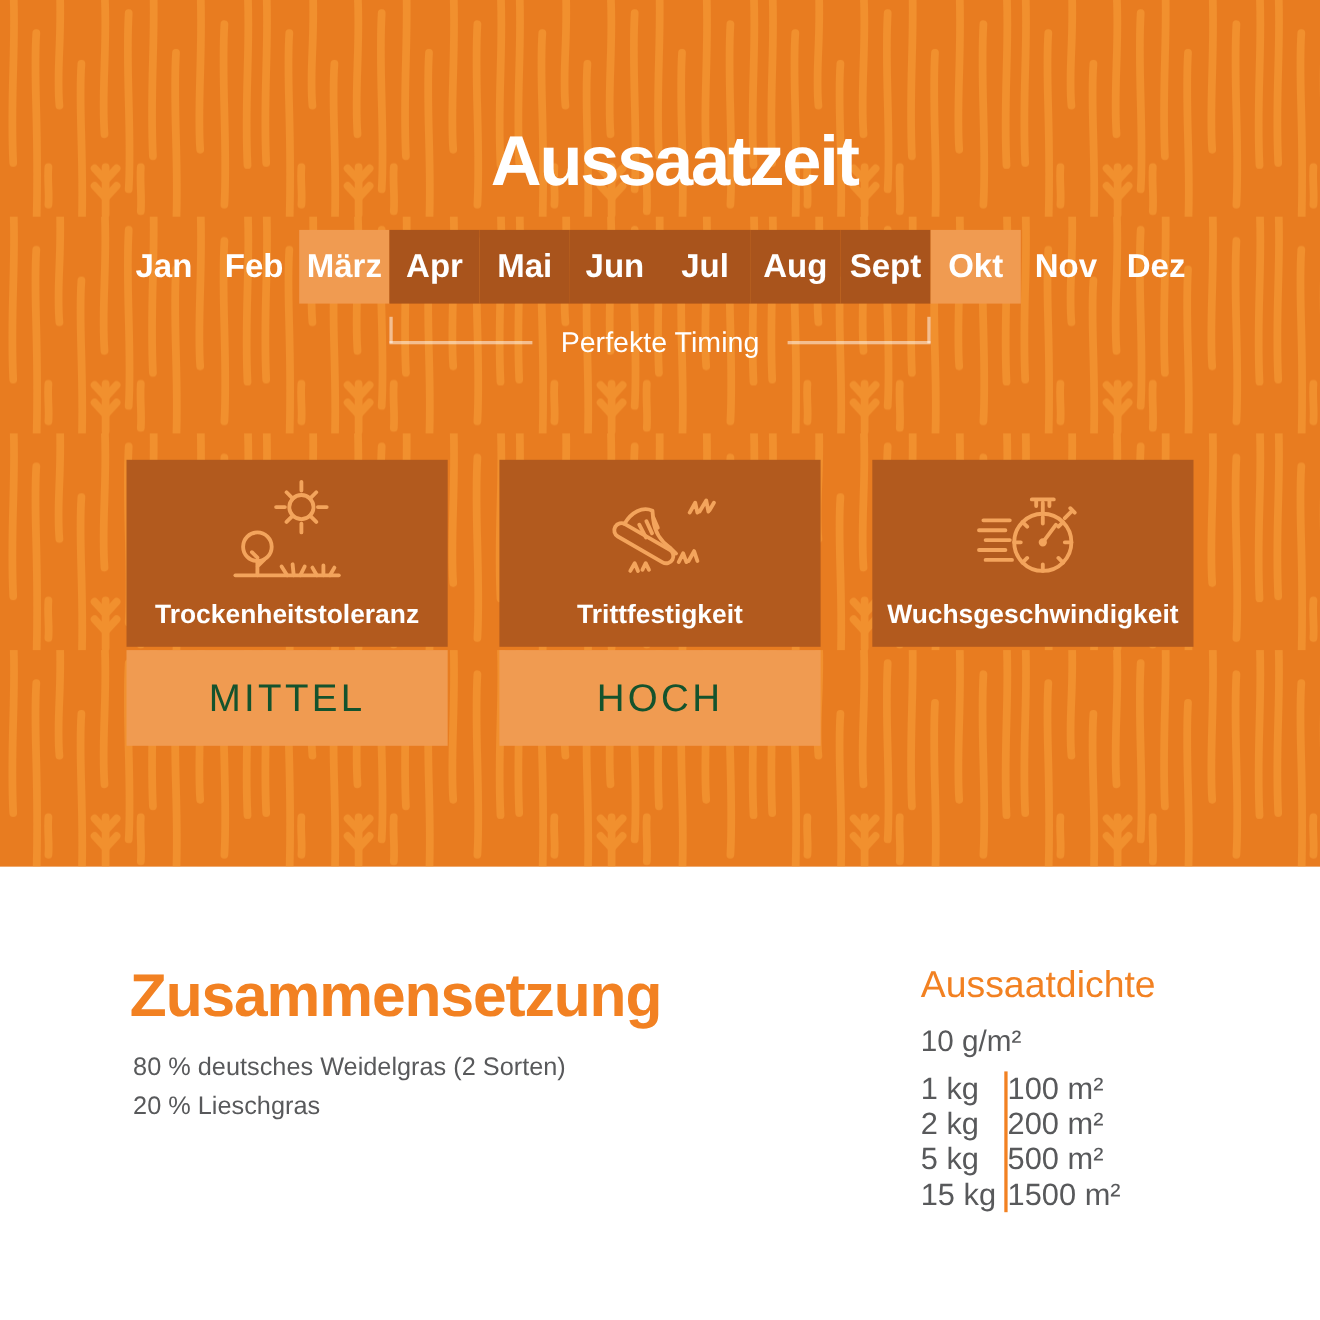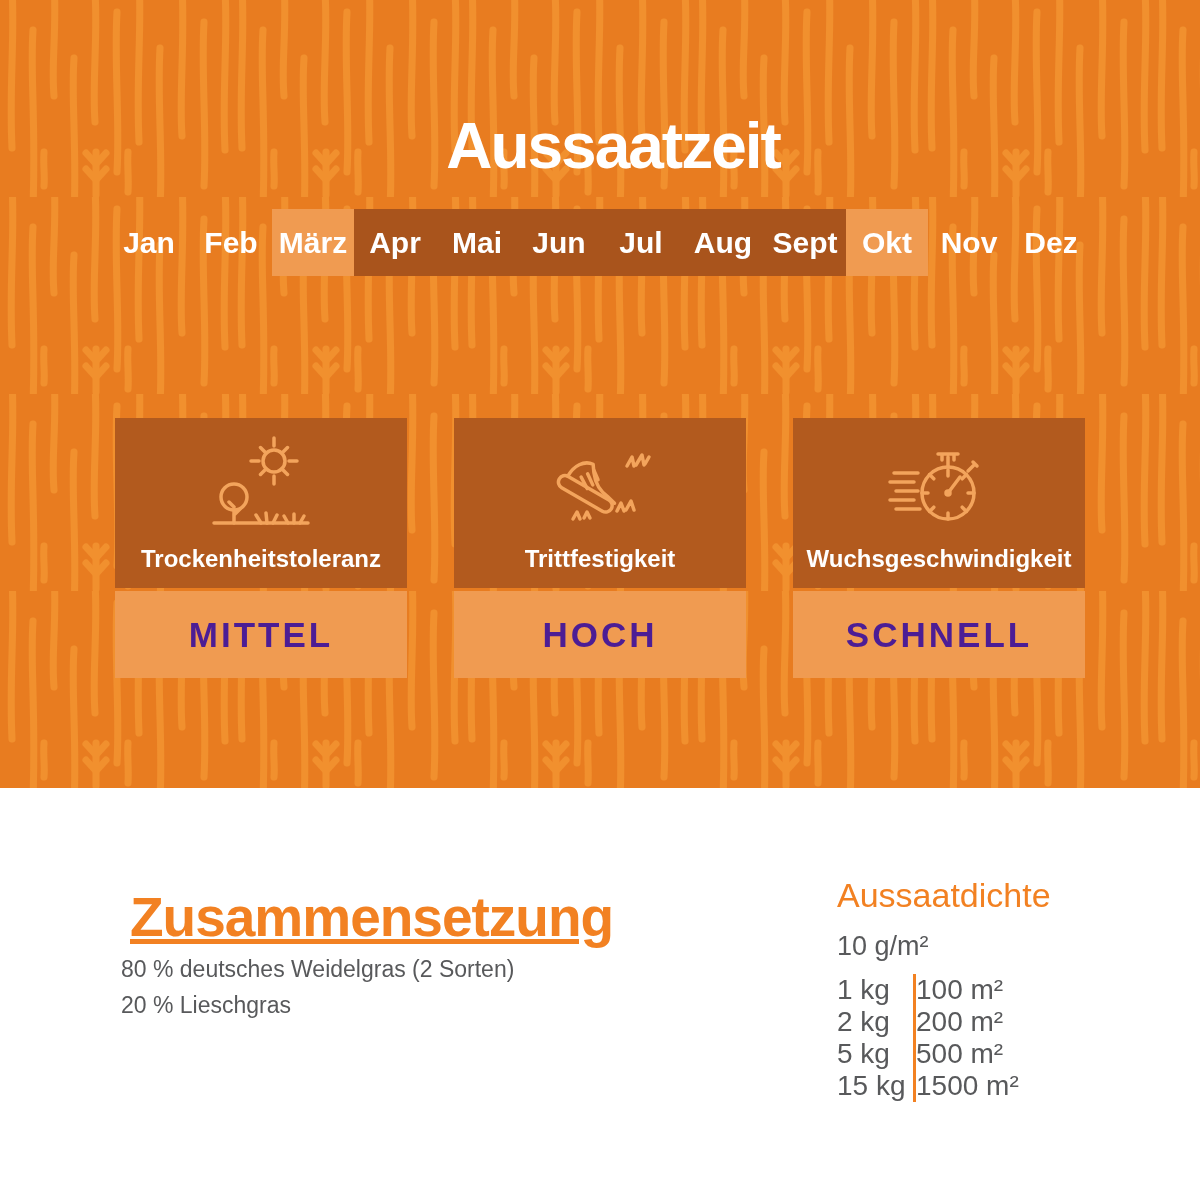--- a/index.html
+++ b/index.html
@@ -134,45 +134,44 @@
     font-size: 24px;
     font-weight: 700;
     white-space: nowrap;
   }
   .card-value {
     height: 87px;
     background: var(--light-block, #F09B51);
     display: flex;
     align-items: center;
     justify-content: center;
-    color: #4c1d95;
+    color: #14532d;
     font-size: 35px;
-    font-weight: 700;
+    font-weight: 400;
     letter-spacing: 3px;
   }
 
   
   .white-section {
     position: absolute;
     top: 788px; left: 0;
     width: 1200px;
     height: 412px;
     background: #ffffff;
   }
   .comp-heading {
     position: absolute;
     left: 118px;
     top: 95px;
-    margin: 12px;
+    margin: 0;
     color: var(--heading-orange, #F28122);
     font-size: 55px;
     line-height: 44px;
     font-weight: 700;
     letter-spacing: -1px;
-    text-decoration: underline;
   }
   .comp-lines {
     position: absolute;
     left: 121px;
     top: 163px;
     color: var(--body-gray, #58595B);
     font-size: 23px;
     line-height: 36px;
   }
   .density-heading {
@@ -252,20 +251,27 @@
       <span class="month peak">Mai</span>
       <span class="month peak">Jun</span>
       <span class="month peak">Jul</span>
       <span class="month peak">Aug</span>
       <span class="month peak">Sept</span>
       <span class="month highlight">Okt</span>
       <span class="month normal">Nov</span>
       <span class="month normal">Dez</span>
     </div>
 
+    <div class="bracket">
+      <div class="tick l"></div>
+      <div class="bline l"></div>
+      <div class="blabel">Perfekte Timing</div>
+      <div class="bline r"></div>
+      <div class="tick r"></div>
+    </div>
 
     <div class="cards">
 
       <div class="card">
         <div class="card-top">
           <div class="icon-wrap">
             <svg width="112" height="100" viewBox="0 0 110 100" fill="none" style="stroke:var(--icon-stroke,#F3A45C)" stroke-width="3.5" stroke-linecap="round" stroke-linejoin="round">
               <circle cx="68" cy="26" r="11"></circle>
               <path d="M68,11 V3 M68,41 V49 M53,26 H45 M83,26 H91
                        M60.2,18.2 L54.5,12.5 M75.8,18.2 L81.5,12.5
@@ -311,21 +317,20 @@
                        M82.4,39.6 l-4.2,4.2 M82.4,76.4 l-4.2,-4.2
                        M45.6,76.4 l4.2,-4.2 M45.6,39.6 l4.2,4.2"></path>
               <path d="M64,58 L76,42"></path>
               <circle cx="64" cy="58" r="2" style="fill:var(--icon-stroke,#F3A45C)"></circle>
               <path d="M64,32 V22 M54,19 H74 M58,25 V20 M70,25 V20"></path>
               <path d="M84,36 l7,-7 M93,31 l-4,-4"></path>
             </svg>
           </div>
           <div class="card-label">Wuchsgeschwindigkeit</div>
         </div>
-        <div class="card-value">SCHNELL</div>
       </div>
 
     </div>
   </div>
 
   <div class="white-section">
 
     <h2 class="comp-heading">Zusammensetzung</h2>
     <div class="comp-lines">
       <div>80 % deutsches Weidelgras (2 Sorten)</div>

